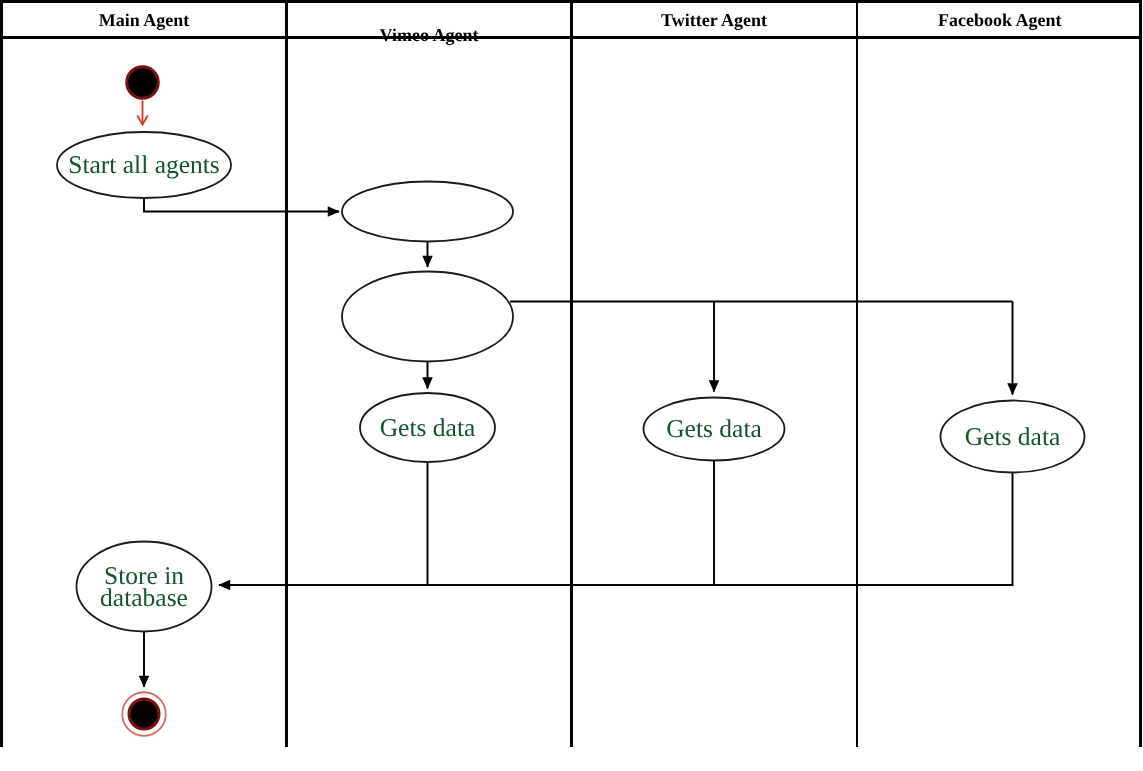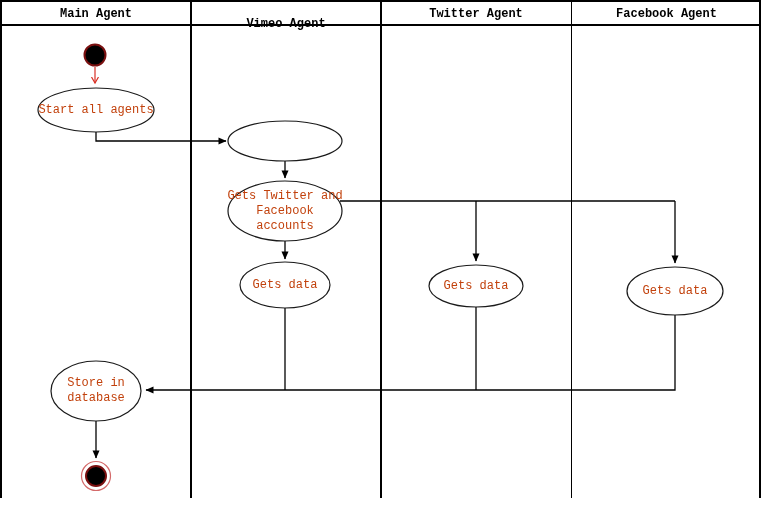--- a/index.html
+++ b/index.html
@@ -1,42 +1,42 @@
 <!DOCTYPE html>
 <html><head>
 <meta charset="utf-8">
 <style>
   html, body { margin: 0; padding: 0; background: #ffffff; }
   .canvas {
     position: relative;
     width: 762px;
     height: 498px;
     background: #ffffff;
-    font-family: Liberation Mono, monospace;
+    font-family: Liberation Serif, serif;
     overflow: hidden;
   }
   .canvas svg { position: absolute; top: 0; left: 0; }
   .lane-title {
     position: absolute;
     top: 2px;
     height: 23px;
     display: flex;
     align-items: center;
     justify-content: center;
     font-size: 12px;
     font-weight: bold;
     color: #000;
   }
   .node-label {
     position: absolute;
     transform: translate(-50%, -50%);
     text-align: center;
-    font-size: 12px;
+    font-size: 17px;
     line-height: 15px;
-    color: #c2410c;
+    color: #14532d;
     white-space: nowrap;
   }
   .node-label.wrap { white-space: normal; }
 </style>
 </head>
 <body>
 
 <div class="canvas">
 
   <svg width="762" height="514" viewBox="0 0 762 514">
@@ -87,19 +87,18 @@
     <circle cx="96" cy="476" r="14.5" fill="none" stroke="#d46a6a" stroke-width="1.2"></circle>
     <circle cx="96" cy="476" r="10" fill="#000" stroke="#7a1010" stroke-width="2"></circle>
   </svg>
 
   <div class="lane-title" style="left:2px;   width:188px;">Main Agent</div>
   <div class="lane-title" style="left:192px; width:188px;margin-top:10px;">Vimeo Agent</div>
   <div class="lane-title" style="left:382px; width:188px;">Twitter Agent</div>
   <div class="lane-title" style="left:573px; width:187px;">Facebook Agent</div>
 
   <div class="node-label" style="left:96px;  top:110px;">Start all agents</div>
-  <div class="node-label wrap" style="left:285px; top:211px; width:120px;">Gets Twitter and Facebook accounts</div>
   <div class="node-label" style="left:285px; top:285px;">Gets data</div>
   <div class="node-label" style="left:476px; top:286px;">Gets data</div>
   <div class="node-label" style="left:675px; top:291px;">Gets data</div>
   <div class="node-label wrap" style="left:96px; top:391px; width:66px;">Store in database</div>
 
 </div>
 
 </body></html>

